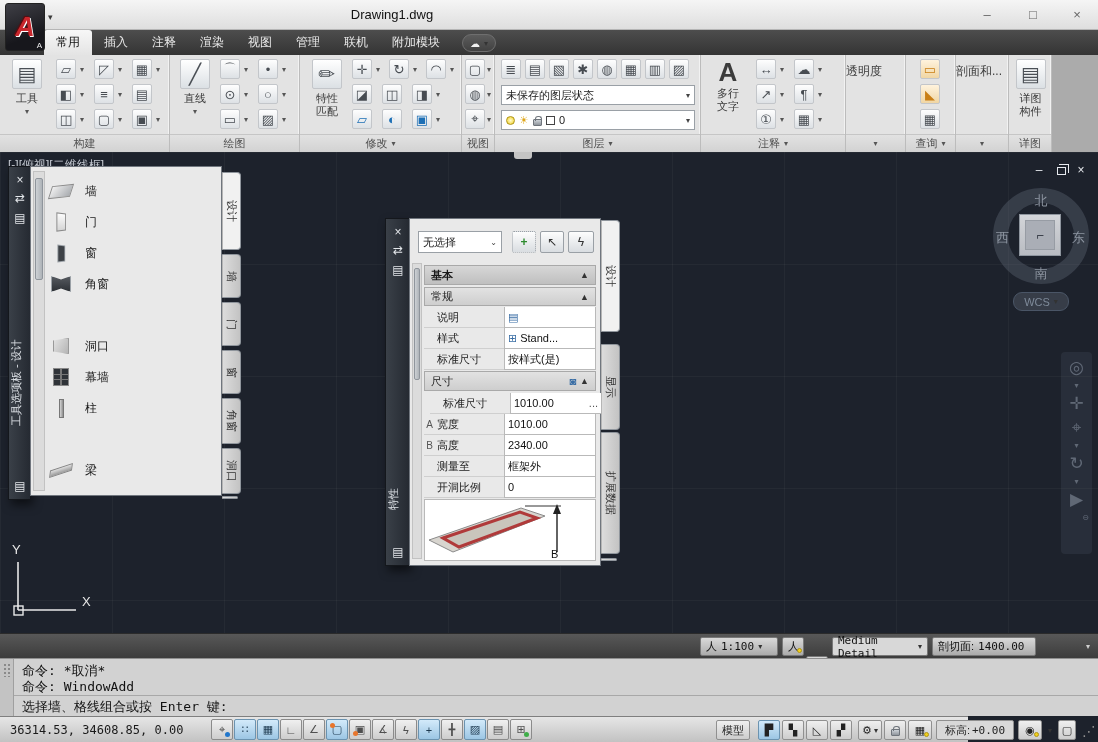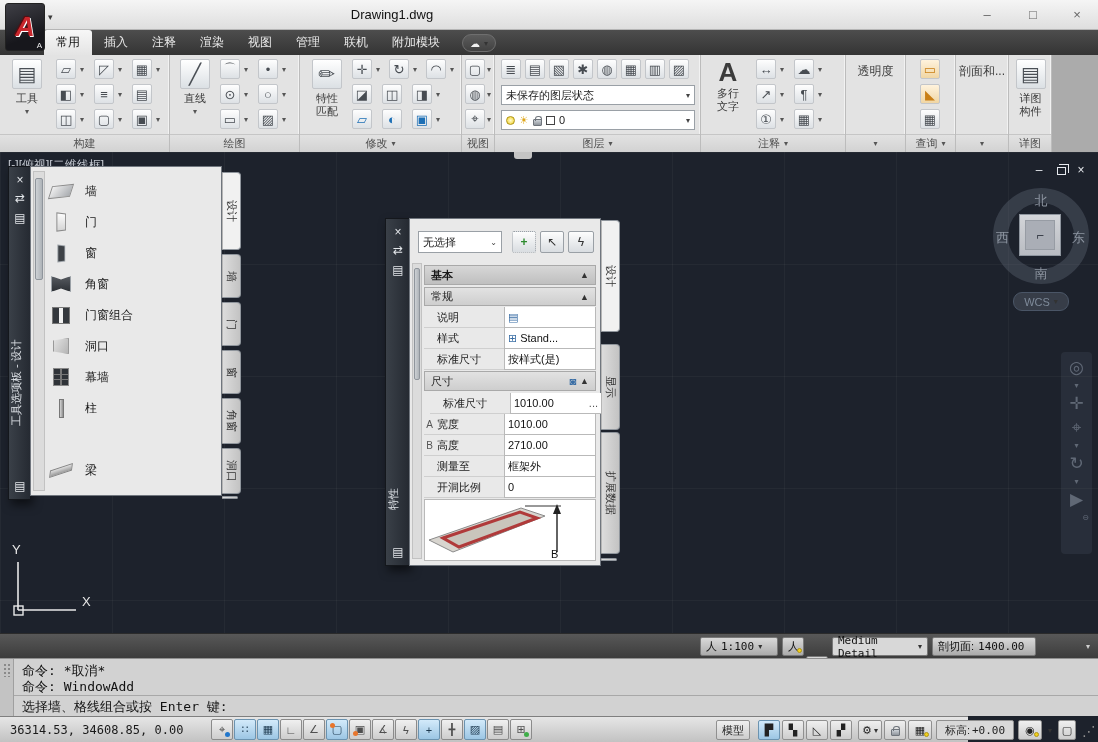--- a/index.html
+++ b/index.html
@@ -32,21 +32,21 @@
 .bigico{width:30px;height:30px;border:1px solid #c3c6ca;border-radius:2px;background:linear-gradient(#ffffff,#dbe0e4);display:flex;align-items:center;justify-content:center;font-size:20px;color:#4a4f55;margin-bottom:3px}
 .bigb .car{font-size:8px;color:#555}
 .bigA{font-size:26px;font-weight:bold;color:#3c3c3c;line-height:30px}
 .ddl{position:absolute;background:#fff;border:1px solid #9aa0a6;display:flex;align-items:center;font-size:11px;color:#1a1a1a;padding:0 4px;gap:4px}
 .ddl .car{margin-left:auto;font-size:8px;color:#444}
 .bulb{width:9px;height:9px;border-radius:50%;background:radial-gradient(#fffbd2,#f2cf1b);border:1px solid #ad941a}
 .sun{color:#dfa71c;font-size:11px}
 .lck{position:relative;width:9px;height:7px;background:linear-gradient(#cdd2d8,#8f959c);border:1px solid #6f757c;border-radius:1px;margin-top:4px}
 .lck::before{content:"";position:absolute;left:1px;top:-4px;width:5px;height:4px;border:1px solid #6f757c;border-bottom:none;border-radius:3px 3px 0 0}
 .swatch{width:9px;height:9px;background:#fff;border:1px solid #444}
-.ptitle{position:absolute;left:0;right:0;top:8px;text-align:center;color:#3c3c3c;font-size:12px}
+.ptitle{position:absolute;left:0;right:0;top:8px;text-align:left;color:#3c3c3c;font-size:12px}
 #ribfill{left:1052px;top:0;width:46px;height:97px;background:#ababab}
 
 #canvas{left:0;top:152px;width:1098px;height:481px;background:#1d222c;background-image:linear-gradient(rgba(255,255,255,.035) 1px,transparent 1px),linear-gradient(90deg,rgba(255,255,255,.035) 1px,transparent 1px);background-size:112px 112px}
 #topgrip{left:514px;top:0;width:18px;height:7px;background:#c4c4c4;border-radius:0 0 3px 3px}
 #vlabel{left:8px;top:5px;color:#c7ccd4;font-size:12px}
 .vpb{top:12px;width:18px;height:14px;color:#e6e9ee;font-size:12px;line-height:13px;text-align:center}
 .resto{position:relative;display:inline-block;width:9px;height:8px;border:1px solid #e6e9ee;margin-top:3px}
 .resto::before{content:"";position:absolute;right:-4px;top:-4px;width:9px;height:8px;border:1px solid #e6e9ee;border-bottom:none;border-left:none}
 #vcring{left:993px;top:36px;width:96px;height:96px;border-radius:50%;border:15px solid rgba(108,118,133,.32)}
 .vclab{color:#8d95a1;font-size:13px;text-align:center}
@@ -621,26 +621,20 @@
             <i class="i-window"></i>
           </span>
           <span class="tplab">窗</span>
         </div>
    <div class="tprow" style="top:103px">
           <span class="tpic">
             <i class="i-corner"></i>
           </span>
           <span class="tplab">角窗</span>
         </div>
-   <div class="tprow" style="top:134px">
-          <span class="tpic">
-            <i class="i-assembly"></i>
-          </span>
-          <span class="tplab">门窗组合</span>
-        </div>
    <div class="tprow" style="top:165px">
           <span class="tpic">
             <i class="i-opening"></i>
           </span>
           <span class="tplab">洞口</span>
         </div>
    <div class="tprow" style="top:196px">
           <span class="tpic">
             <i class="i-curtain"></i>
           </span>
@@ -767,21 +761,21 @@
     <span class="pv">
             <span>1010.00</span>
           </span>
    </div>
    <div class="prow" style="left:14px;top:216px;width:172px">
     <span class="pl">
             <span class="pre">B</span>
             <span>高度</span>
           </span>
     <span class="pv">
-            <span>2710.00</span>
+            <span>2340.00</span>
           </span>
    </div>
    <div class="prow" style="left:14px;top:237px;width:172px">
     <span class="pl">
             <span class="pre"></span>
             <span>测量至</span>
           </span>
     <span class="pv">
             <span>框架外</span>
           </span>

